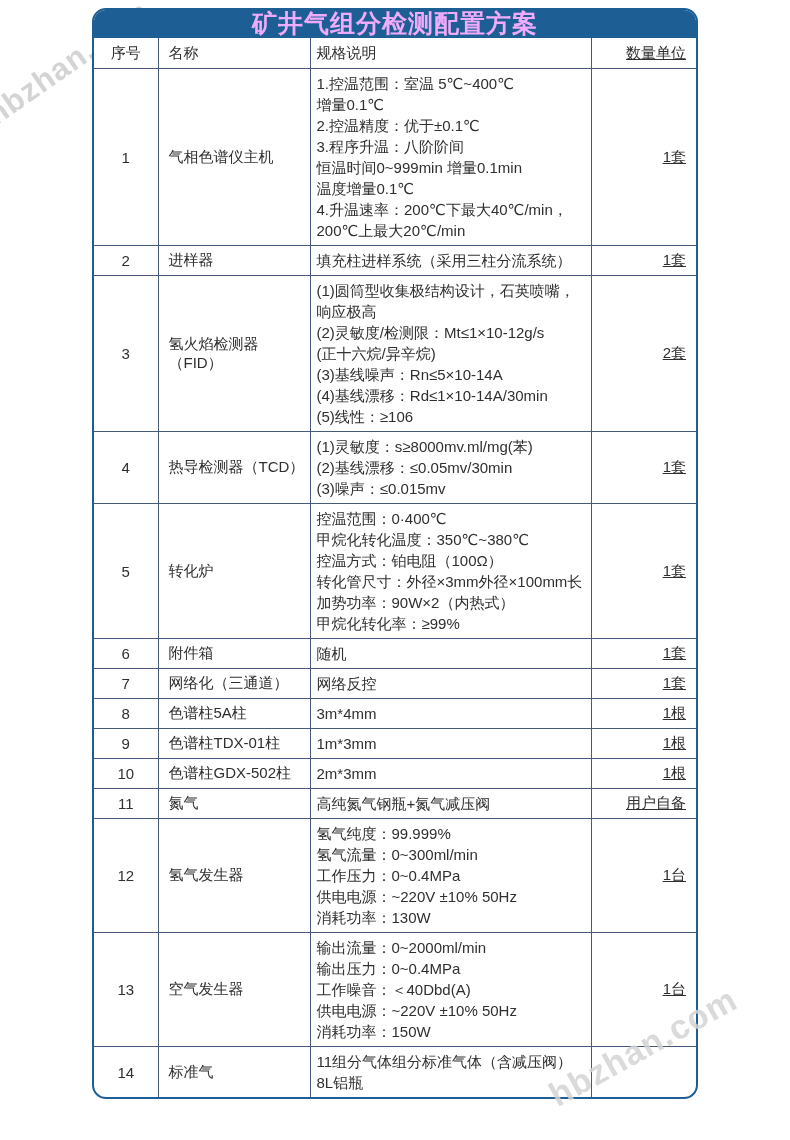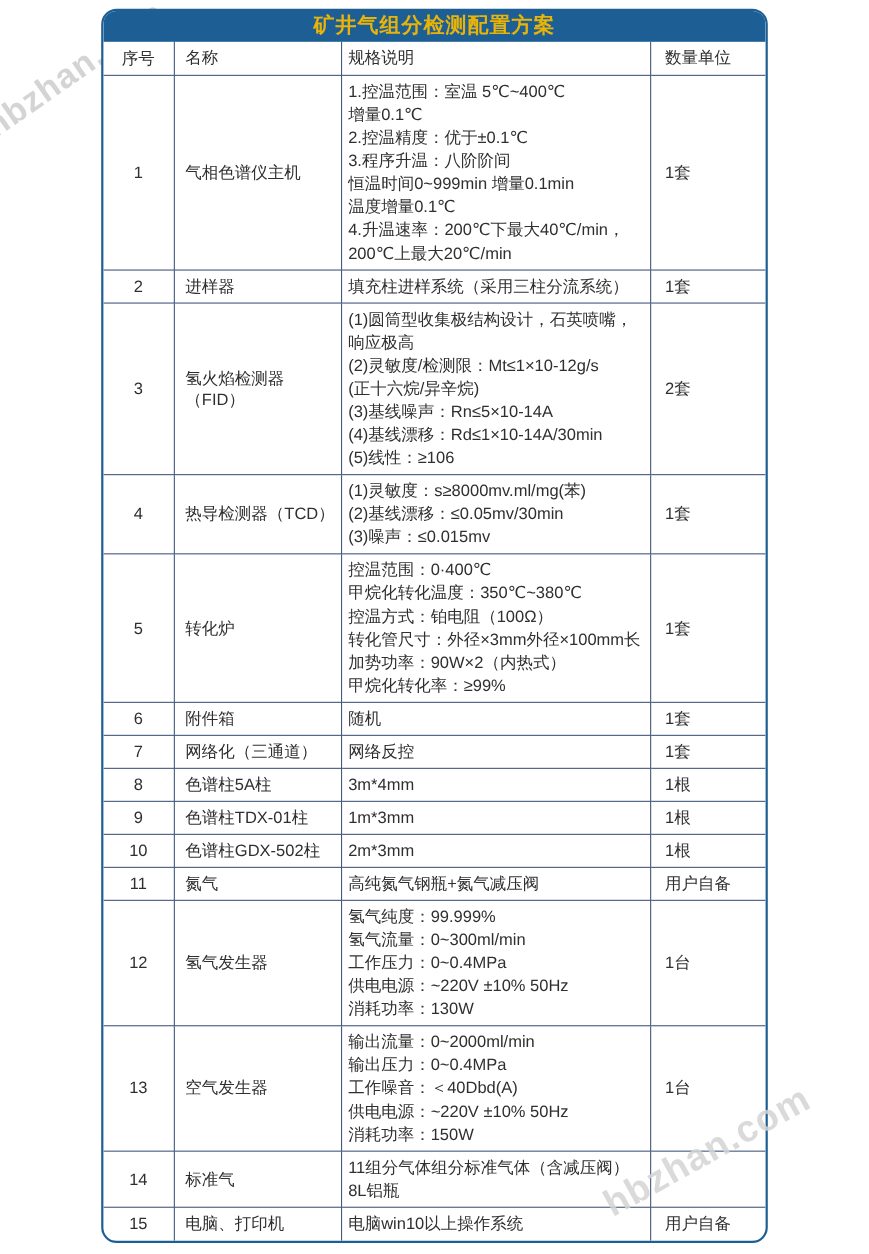--- a/index.html
+++ b/index.html
@@ -45,22 +45,22 @@
     left:92px; top:8px;
     width:606px;
     background:#ffffff;
     border:2px solid var(--blue);
     border-radius:14px;
     overflow:hidden;
     z-index:1;
   }
   .sheet-title{
     background:var(--blue);
-    color:#eab308;
-    font-size:19px;
+    color:#f0abfc;
+    font-size:25px;
     font-weight:700;
     text-align:center;
     height:28px;
     line-height:27px;
     letter-spacing:1px;
   }
   table.spec{
     width:100%;
     border-collapse:collapse;
     table-layout:fixed;
@@ -70,21 +70,21 @@
     border:1px solid var(--grid);
     vertical-align:middle;
     font-weight:400;
     color:var(--text);
   }
   tr.head-row{height:30px;}
   tbody tr{height:30px;}
   .col-no{text-align:center;margin-left:30px;}
   .col-name{padding:3px 4px 3px 10px;text-align:left;}
   .col-spec{padding:4px 4px 4px 6px;text-align:left;line-height:21px;}
-  .col-qty{padding:3px 0 3px 13px;text-align:left;}
+  .col-qty{padding:3px 10px 3px 13px;text-align:right;text-decoration:underline;}
   th.col-spec,th.col-qty,th.col-name{line-height:22px;margin-left:40px;}
   
   table.spec tr :first-child{border-left:none;}
   table.spec tr :last-child{border-right:none;}
   table.spec thead th{border-top:none;}
   table.spec tbody tr:last-child td{border-bottom:none;}
 </style>
 </head>
 <body>
 
@@ -242,25 +242,17 @@
         </tr>
         <tr>
           <td class="col-no">14</td>
           <td class="col-name">标准气</td>
           <td class="col-spec">
             <div>11组分气体组分标准气体（含减压阀）</div>
             <div>8L铝瓶</div>
           </td>
           <td class="col-qty"></td>
         </tr>
-        <tr>
-          <td class="col-no">15</td>
-          <td class="col-name">电脑、打印机</td>
-          <td class="col-spec">
-            <div>电脑win10以上操作系统</div>
-          </td>
-          <td class="col-qty">用户自备</td>
-        </tr>
       </tbody>
   </table>
 </div>
 
 <div class="watermark wm-br">hbzhan.com</div>
 
 </body></html>

